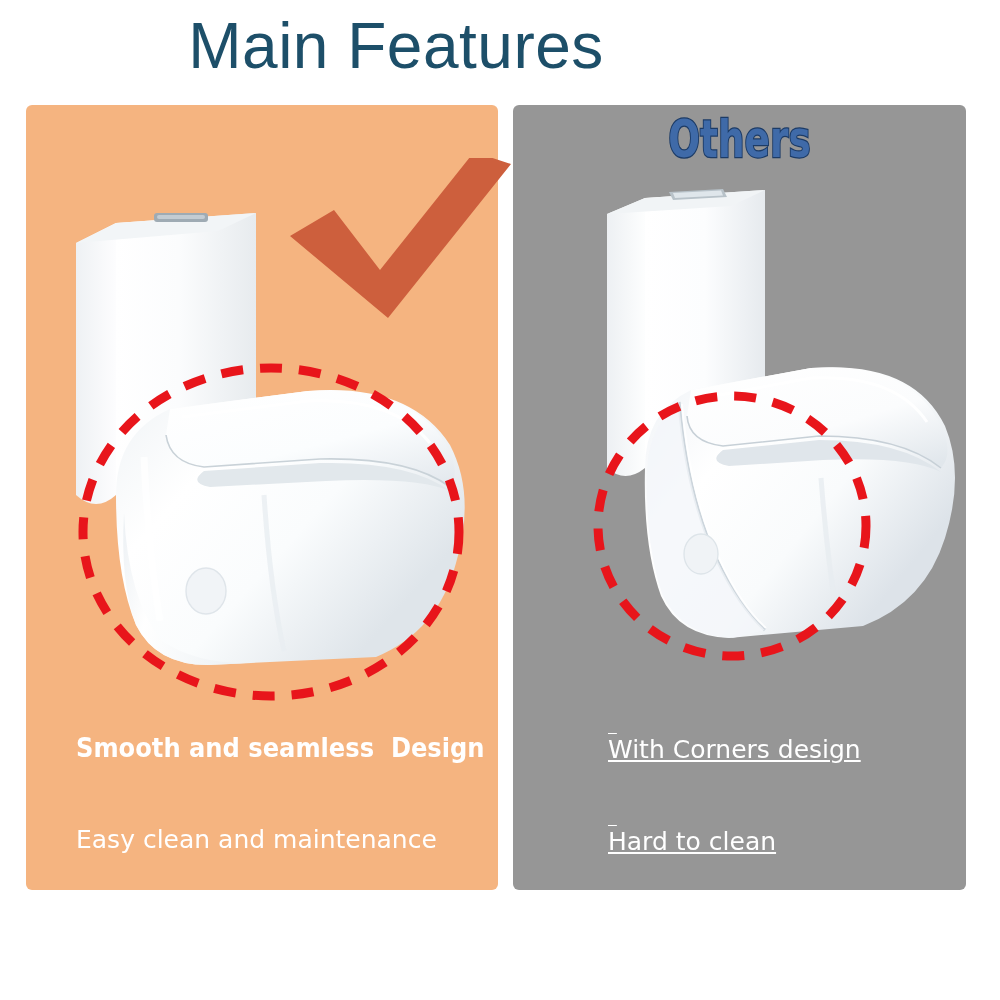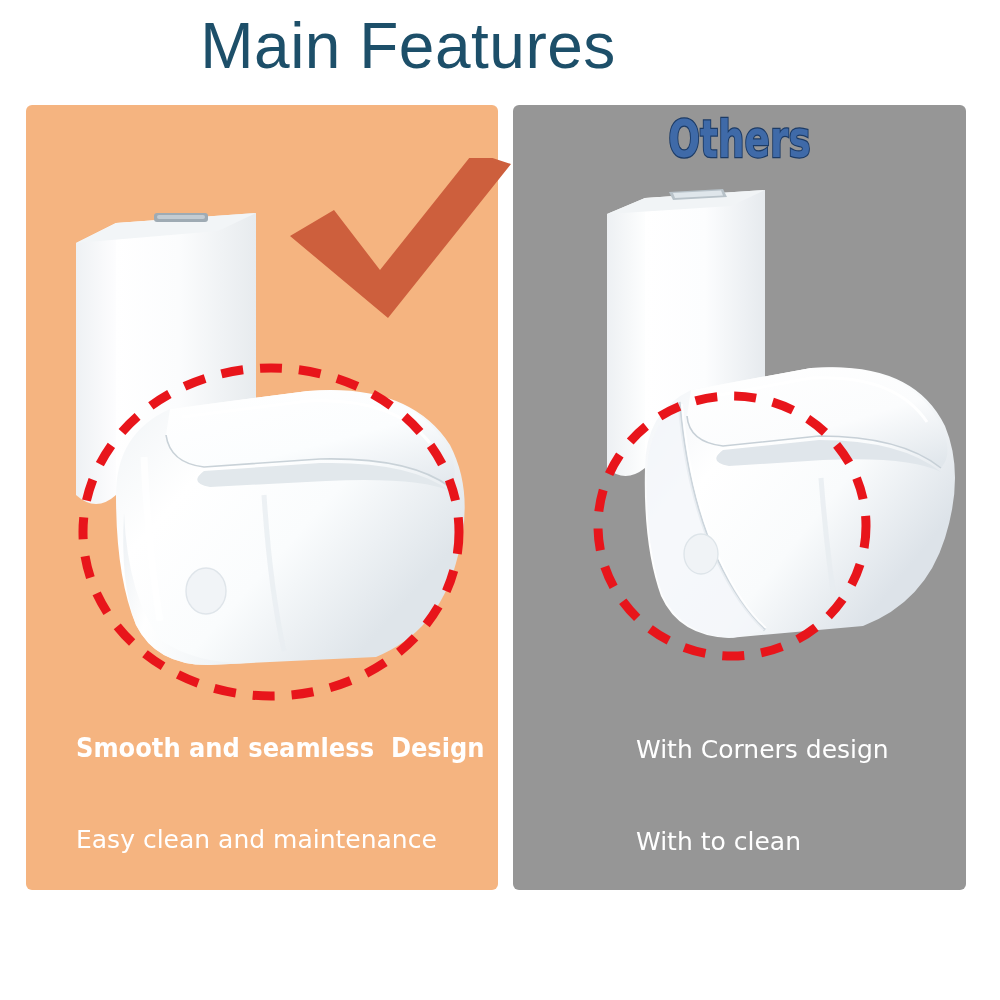--- a/index.html
+++ b/index.html
@@ -11,21 +11,21 @@
     width: 1000px;
     height: 1000px;
     position: relative;
     overflow: hidden;
     font-family: "Liberation Sans", sans-serif;
   }
 
   
   #page-title {
     position: absolute;
-    left: 12px;
+    left: 0;
     top: 8px;
     width: 792px;
     text-align: center;
     font-size: 64px;
     line-height: 76px;
     font-weight: 400;
     letter-spacing: 0.5px;
     color: #1d4f69;
     white-space: pre;
   }
@@ -89,21 +89,21 @@
   #highlight-pros { left: 76px;  top: 362px; width: 390px; height: 340px; }
   #highlight-cons { left: 592px; top: 390px; width: 280px; height: 272px; }
 
   
   .feature-list {
     position: absolute;
     color: #ffffff;
     white-space: pre;
   }
   #features-pros { left: 52px; top: 698px; width: 440px; margin-left: 24px; }
-  #features-cons { left: 636px; top: 700px; width: 360px; }
+  #features-cons { left: 608px; top: 700px; width: 360px; text-decoration: underline; }
 
   .feature-line {
     font-family: "DejaVu Sans", sans-serif;
     font-size: 25px;
     line-height: 28px;
     font-weight: 400;
     color: #ffffff;
     margin-bottom: 28px;
     white-space: pre;
   }
@@ -257,14 +257,14 @@
 
   <path d="M238 300 Q244 378 254 438" fill="none" stroke="#e7ecf0" stroke-width="5" opacity="0.8"></path>
 </svg>
 
 <svg class="highlight-circle" id="highlight-cons" viewBox="0 0 280 272" aria-hidden="true">
   <ellipse cx="140" cy="136" rx="134" ry="130" fill="none" stroke="#e8151b" stroke-width="9" stroke-dasharray="22 17" stroke-linecap="butt"></ellipse>
 </svg>
 
 <div class="feature-list" id="features-cons">
   <div class="feature-line">With Corners design</div>
-  <div class="feature-line">With to clean</div>
+  <div class="feature-line">Hard to clean</div>
 </div>
 
 </body></html>

